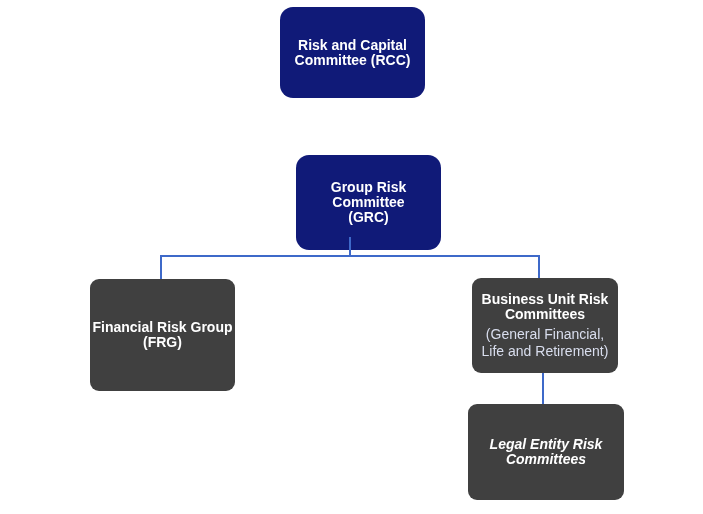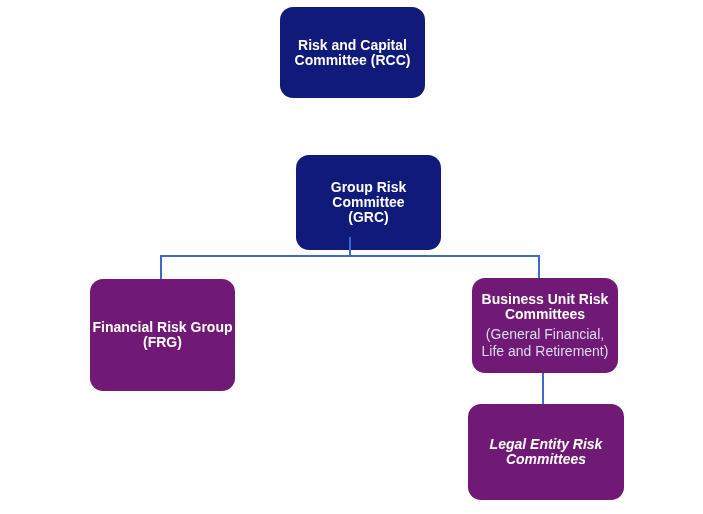--- a/index.html
+++ b/index.html
@@ -30,21 +30,21 @@
   }
   .node .line { width: 100%; }
   .node .subline {
     width: 100%;
     font-weight: normal;
     color: #d9deee;
     line-height: 17px;
   }
   .node .subline.first { margin-top: 4px; }
   .navy { background: #101a78; }
-  .blue { background: #701a75; }
+  .blue { background: #404040; border-radius: 9px; }
 
   #node-rcc  { left: 280px; top: 7px;   width: 145px; height: 91px; }
   #node-grc  { left: 296px; top: 142px; width: 145px; height: 95px; margin-top: 13px; }
   #node-frg  { left: 90px;  top: 279px; width: 145px; height: 112px; }
   #node-burc { left: 472px; top: 278px; width: 146px; height: 95px; }
   #node-lerc { left: 468px; top: 404px; width: 156px; height: 96px; font-style: italic; }
 
   .conn {
     position: absolute;
     background: #3e69c9;

